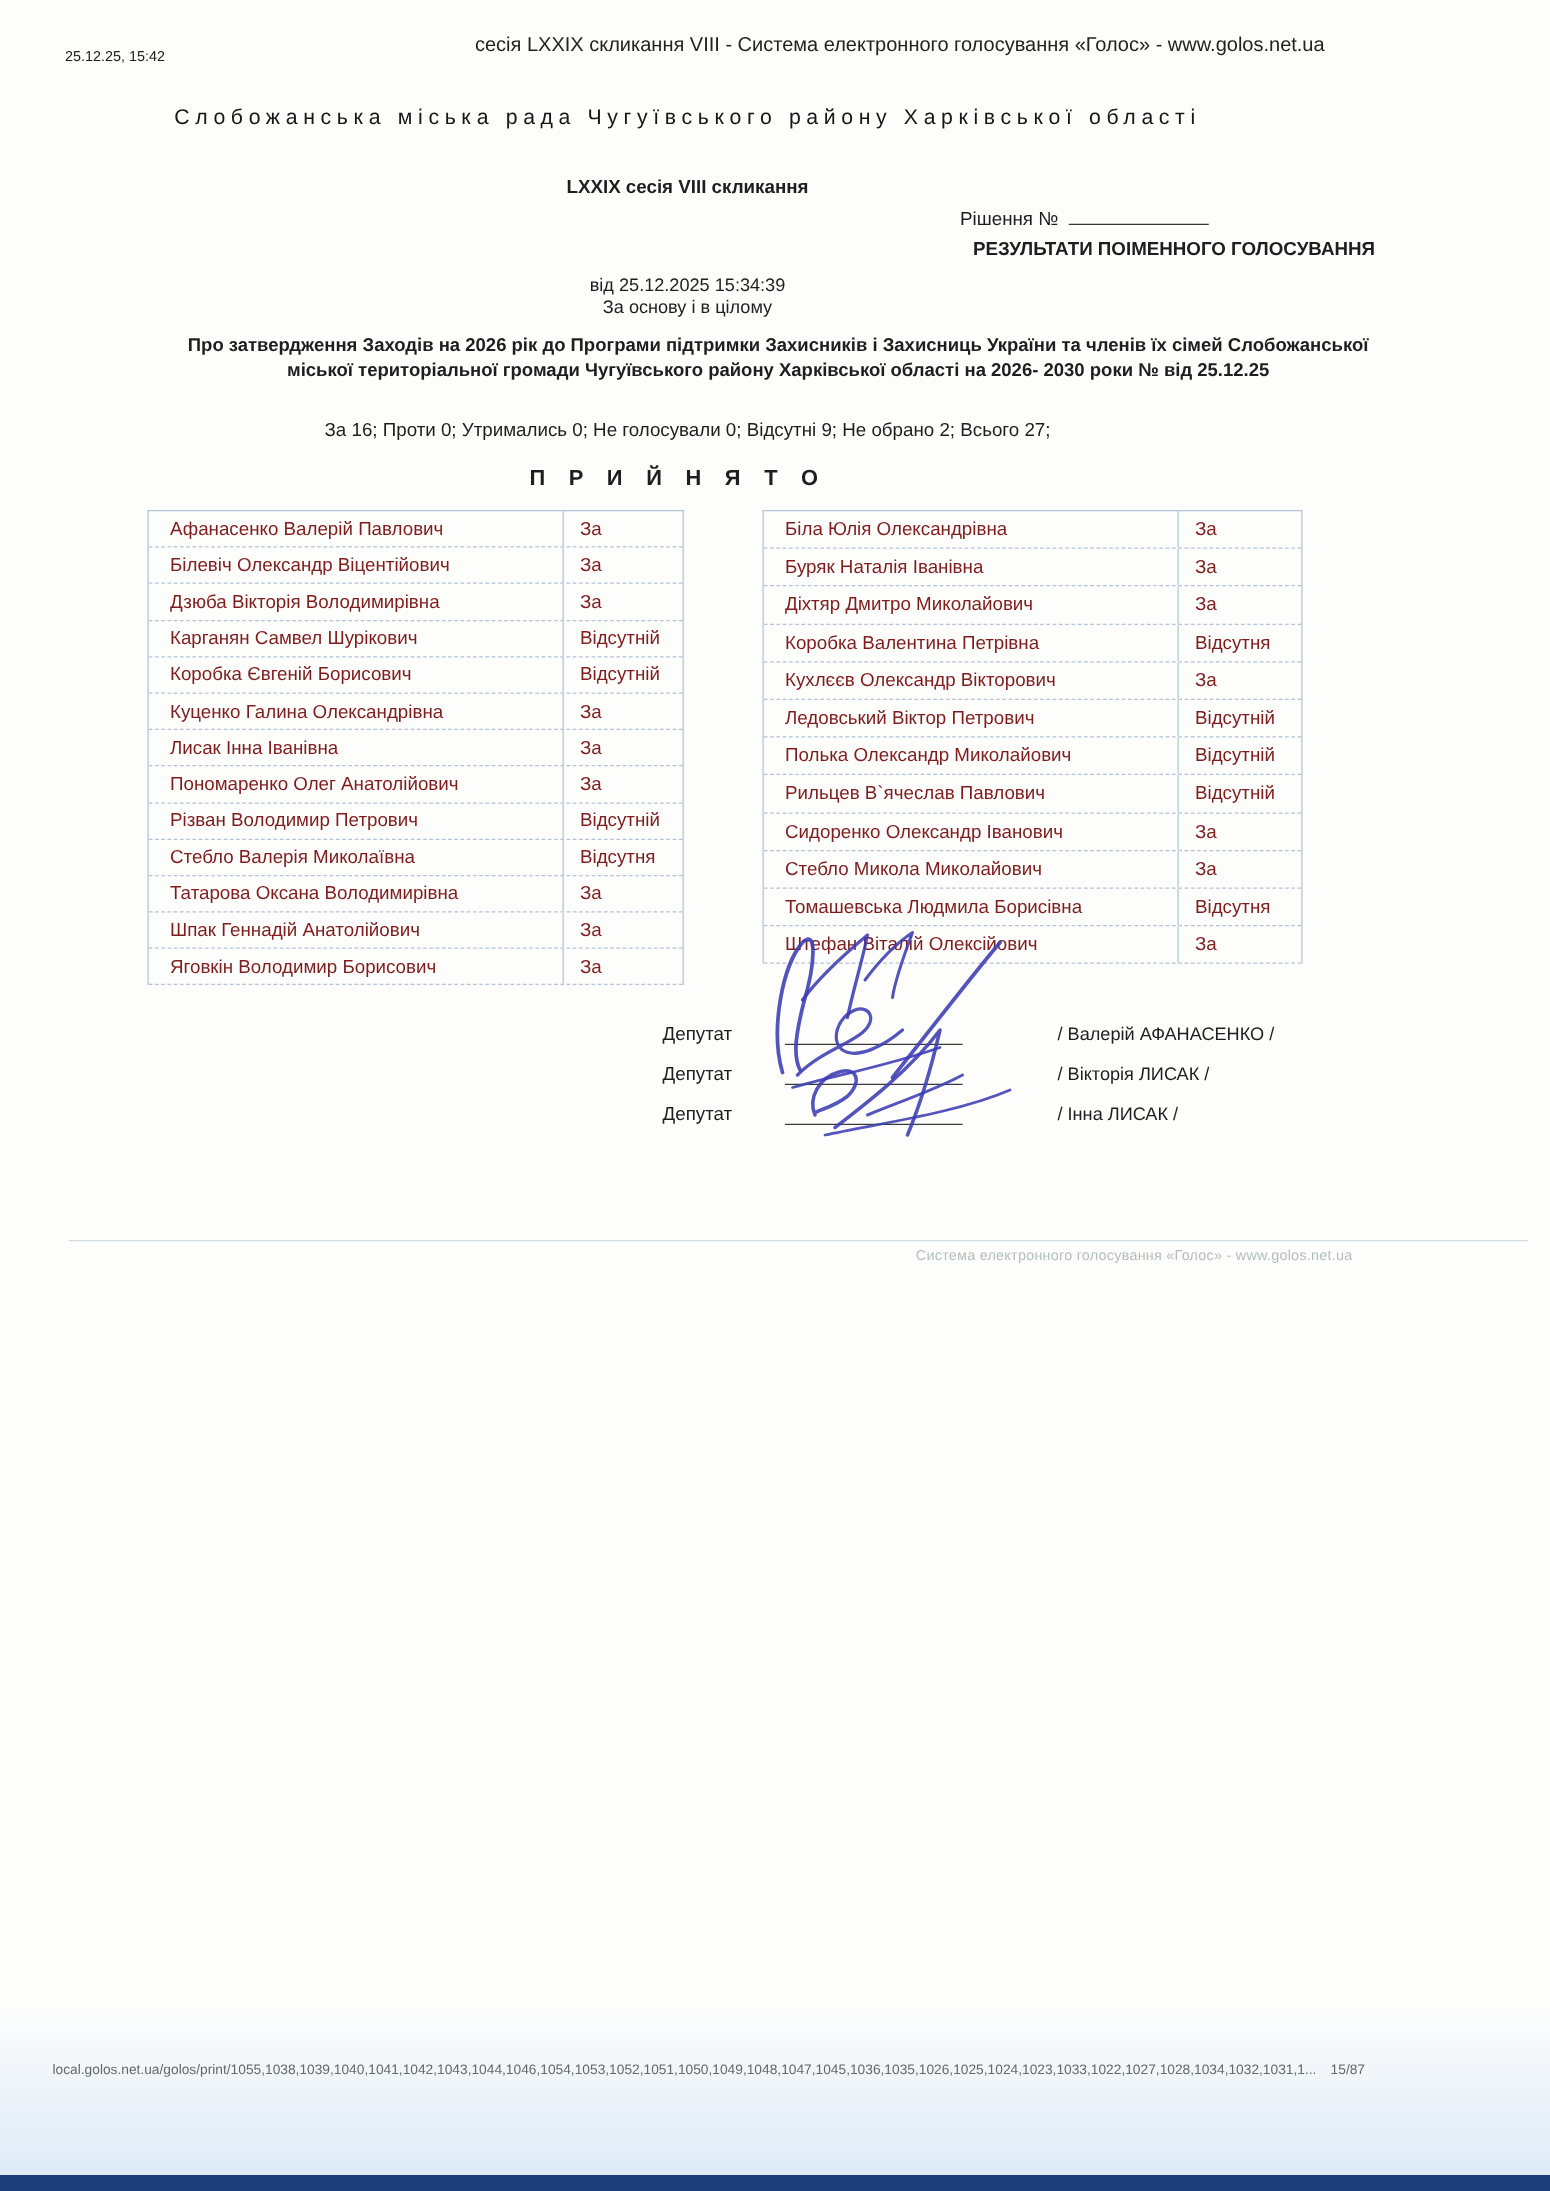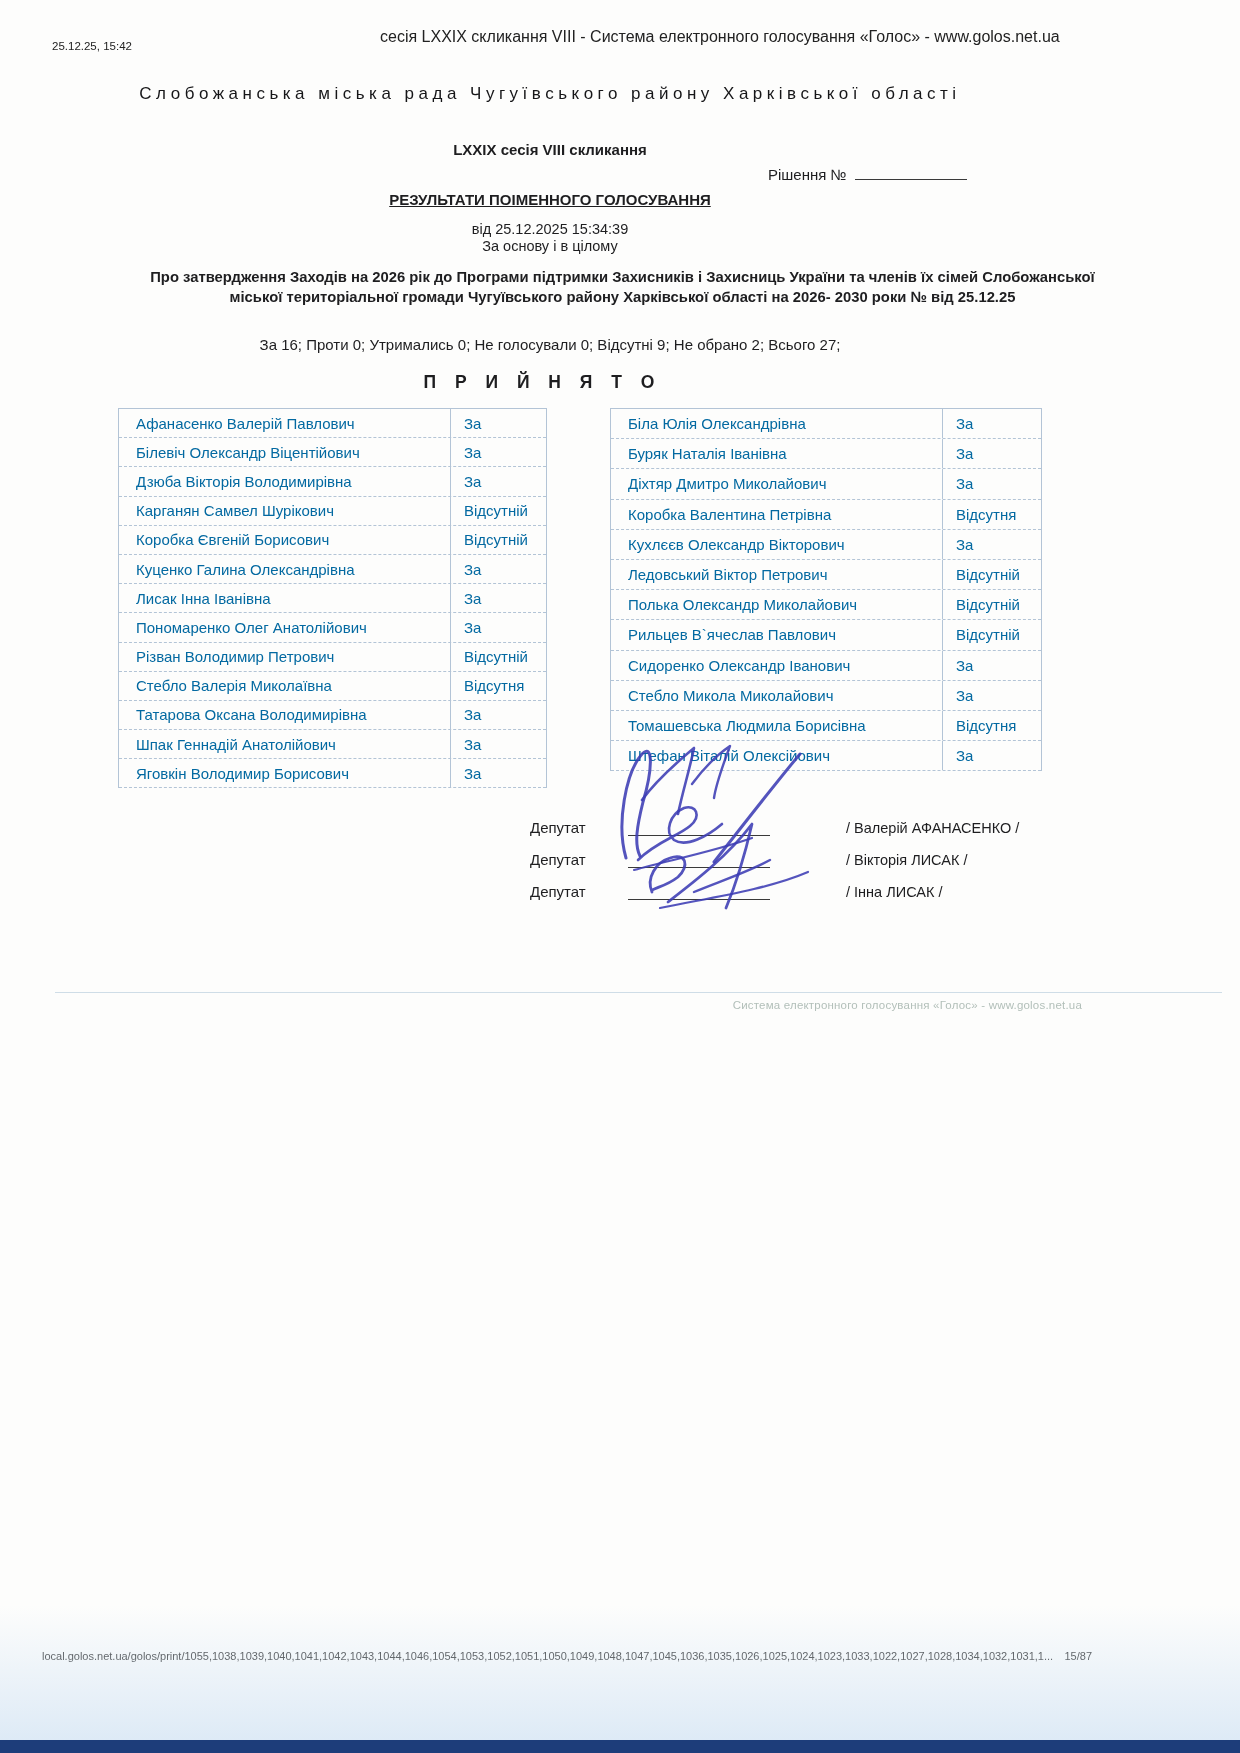--- a/index.html
+++ b/index.html
@@ -15,38 +15,38 @@
   }
   .abs{position:absolute;}
   
   .print-datetime{top:40px;left:52px;font-size:11.5px;color:#222;}
   .print-doctitle{top:28px;left:380px;font-size:16px;color:#222;}
   
   .org-title{top:84px;left:0;width:1100px;text-align:center;font-size:17px;letter-spacing:4.5px;color:#161618;}
   .session-title{top:141px;left:0;width:1100px;text-align:center;font-size:15px;font-weight:bold;}
   .decision-row{top:165px;left:768px;font-size:15px;white-space:nowrap;}
   .decision-line{display:inline-block;width:112px;border-bottom:1.6px solid #3a3a3a;height:14px;margin-left:8px;}
-  .results-title{top:191px;left:0;width:1100px;text-align:center;font-size:15px;font-weight:bold;text-decoration:underline;}
+  .results-title{top:191px;left:0;width:1100px;text-align:right;font-size:15px;font-weight:bold;}
   .vote-datetime{top:221px;left:0;width:1100px;text-align:center;font-size:14.5px;}
   .vote-stage{top:238px;left:0;width:1100px;text-align:center;font-size:14.5px;}
   .subject{top:267px;left:150px;width:945px;text-align:center;font-size:14.8px;font-weight:bold;line-height:1.38;}
   .vote-summary{top:336px;left:0;width:1100px;text-align:center;font-size:15px;}
   .status{top:372px;left:0;width:1085px;text-align:center;font-size:17.5px;font-weight:bold;letter-spacing:7px;}
   
   .vote-table{
     position:absolute;top:408px;
     border:1px solid var(--table-border,#b3c4d6);
     border-bottom:none;
     background:transparent;
   }
   .vote-table.left{left:118px;width:427px;}
   .vote-table.right{left:610px;width:430px;}
   .vrow{display:flex;height:28.2px;border-bottom:1px dashed var(--table-border,#b3c4d6);}
   .vote-table.right .vrow{height:29.2px;}
-  .cell{display:flex;align-items:center;font-size:15px;color:#0369a1;}
+  .cell{display:flex;align-items:center;font-size:15px;color:#7f1d1d;}
   .cname{flex:0 0 314px;padding-left:17px;border-right:1px solid var(--table-border,#b3c4d6);}
   .cvote{flex:1;padding-left:13px;}
   
   .sig-row{position:absolute;left:530px;height:20px;white-space:nowrap;font-size:15px;}
   .sig-row:nth-child(1){top:783px;}
   .sig-row:nth-child(2){top:815px;}
   .sig-row:nth-child(3){top:847px;}
   .sig-label{display:inline-block;width:72px;margin-top:36px;}
   .sig-line{display:inline-block;width:142px;border-bottom:1.5px solid #3a3a3a;height:15px;margin-left:26px;vertical-align:bottom;}
   .sig-name{display:inline-block;margin-left:76px;font-size:14.5px;}

